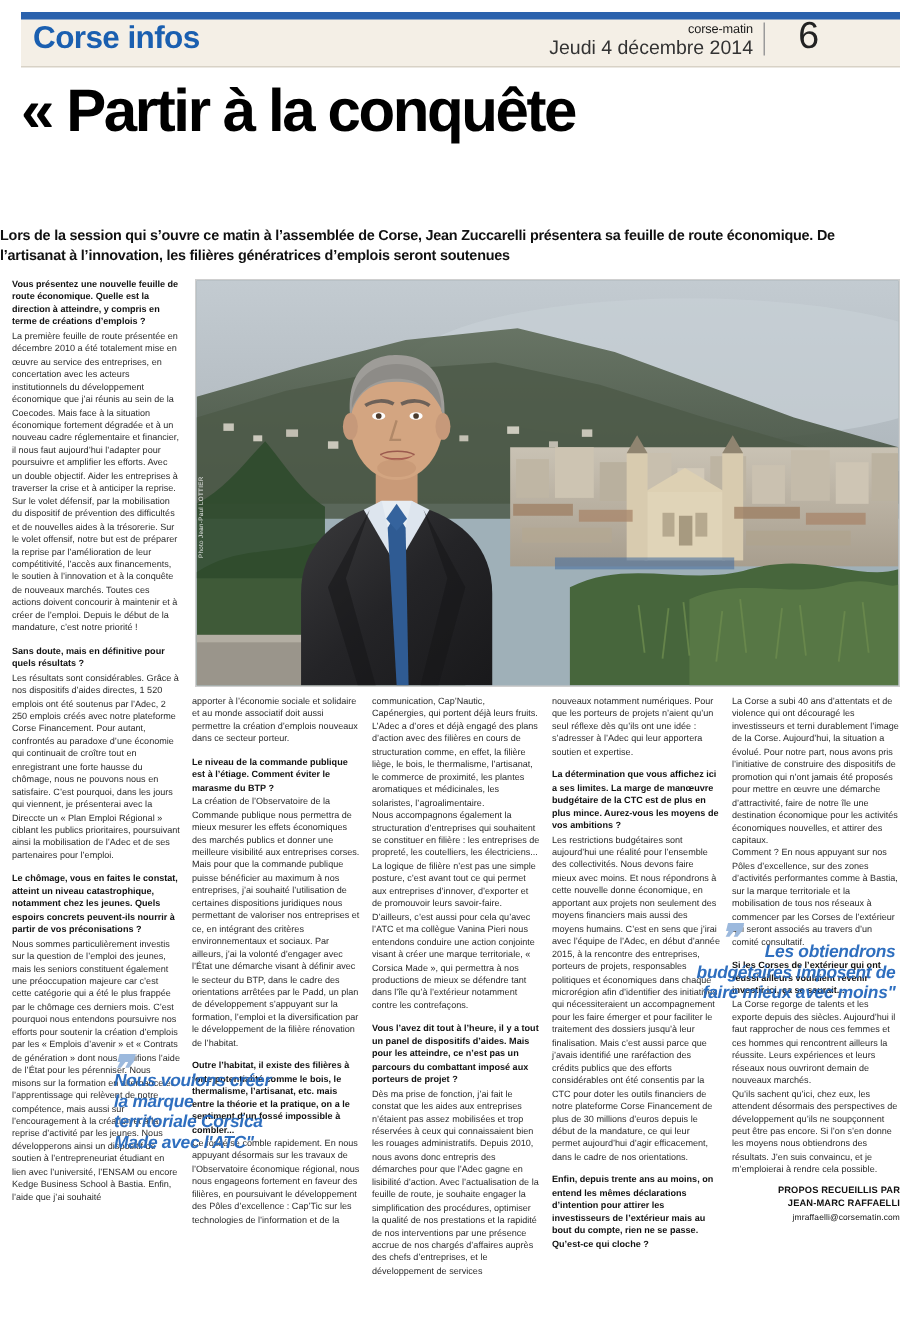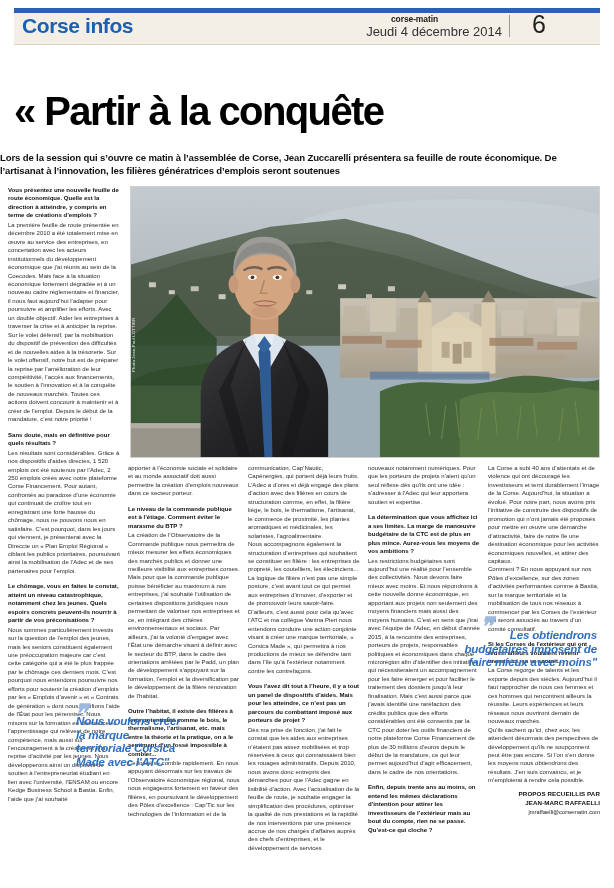--- a/index.html
+++ b/index.html
@@ -23,42 +23,41 @@
   .section-name {
     position: absolute; left: 22px; top: 14px;
     font-size: 21px; font-weight: bold; color: #1a5fb0;
     letter-spacing: -0.4px;
     font-family: "Liberation Sans", sans-serif;
   }
   .brand-block {
     position: absolute; right: 60px; top: 15px; width: 175px;
     text-align: right; line-height: 1.15;
   }
-  .brand-name { font-size: 8.5px; font-weight: bold; color: #1a1a1a; letter-spacing: -0.1px; text-align: center; }
+  .brand-name { font-size: 8.5px; font-weight: normal; color: #1a1a1a; letter-spacing: -0.1px; }
   .brand-date { font-size: 13px; color: #333; }
   .page-num-div {
     position: absolute; right: 52px; top: 15px; width: 1px; height: 22px;
     background: #9a9a9a;
   }
   .page-number {
     position: absolute; right: 16px; top: 10px;
     font-size: 25px; color: #222; font-weight: normal;
   }
   .masthead-bottom-rule {
     position: absolute; left: 14px; top: 44px; width: 586px; height: 1px;
     background: #d8d2c6;
   }
 
   
   .headline {
     position: absolute; left: 14px; top: 55px; width: 586px;
     font-size: 40px; line-height: 0.99; font-weight: bold;
     color: #000; letter-spacing: -1.6px;
     font-family: "Liberation Sans", sans-serif;
-    margin-top: 37px;
   }
   .subhead {
     position: absolute; left: 0; top: 152px; width: 586px;
     font-size: 9.6px; line-height: 1.32; font-weight: bold; color: #111;
     letter-spacing: -0.15px;
   }
 
   
   .col {
     position: absolute; top: 186px;

